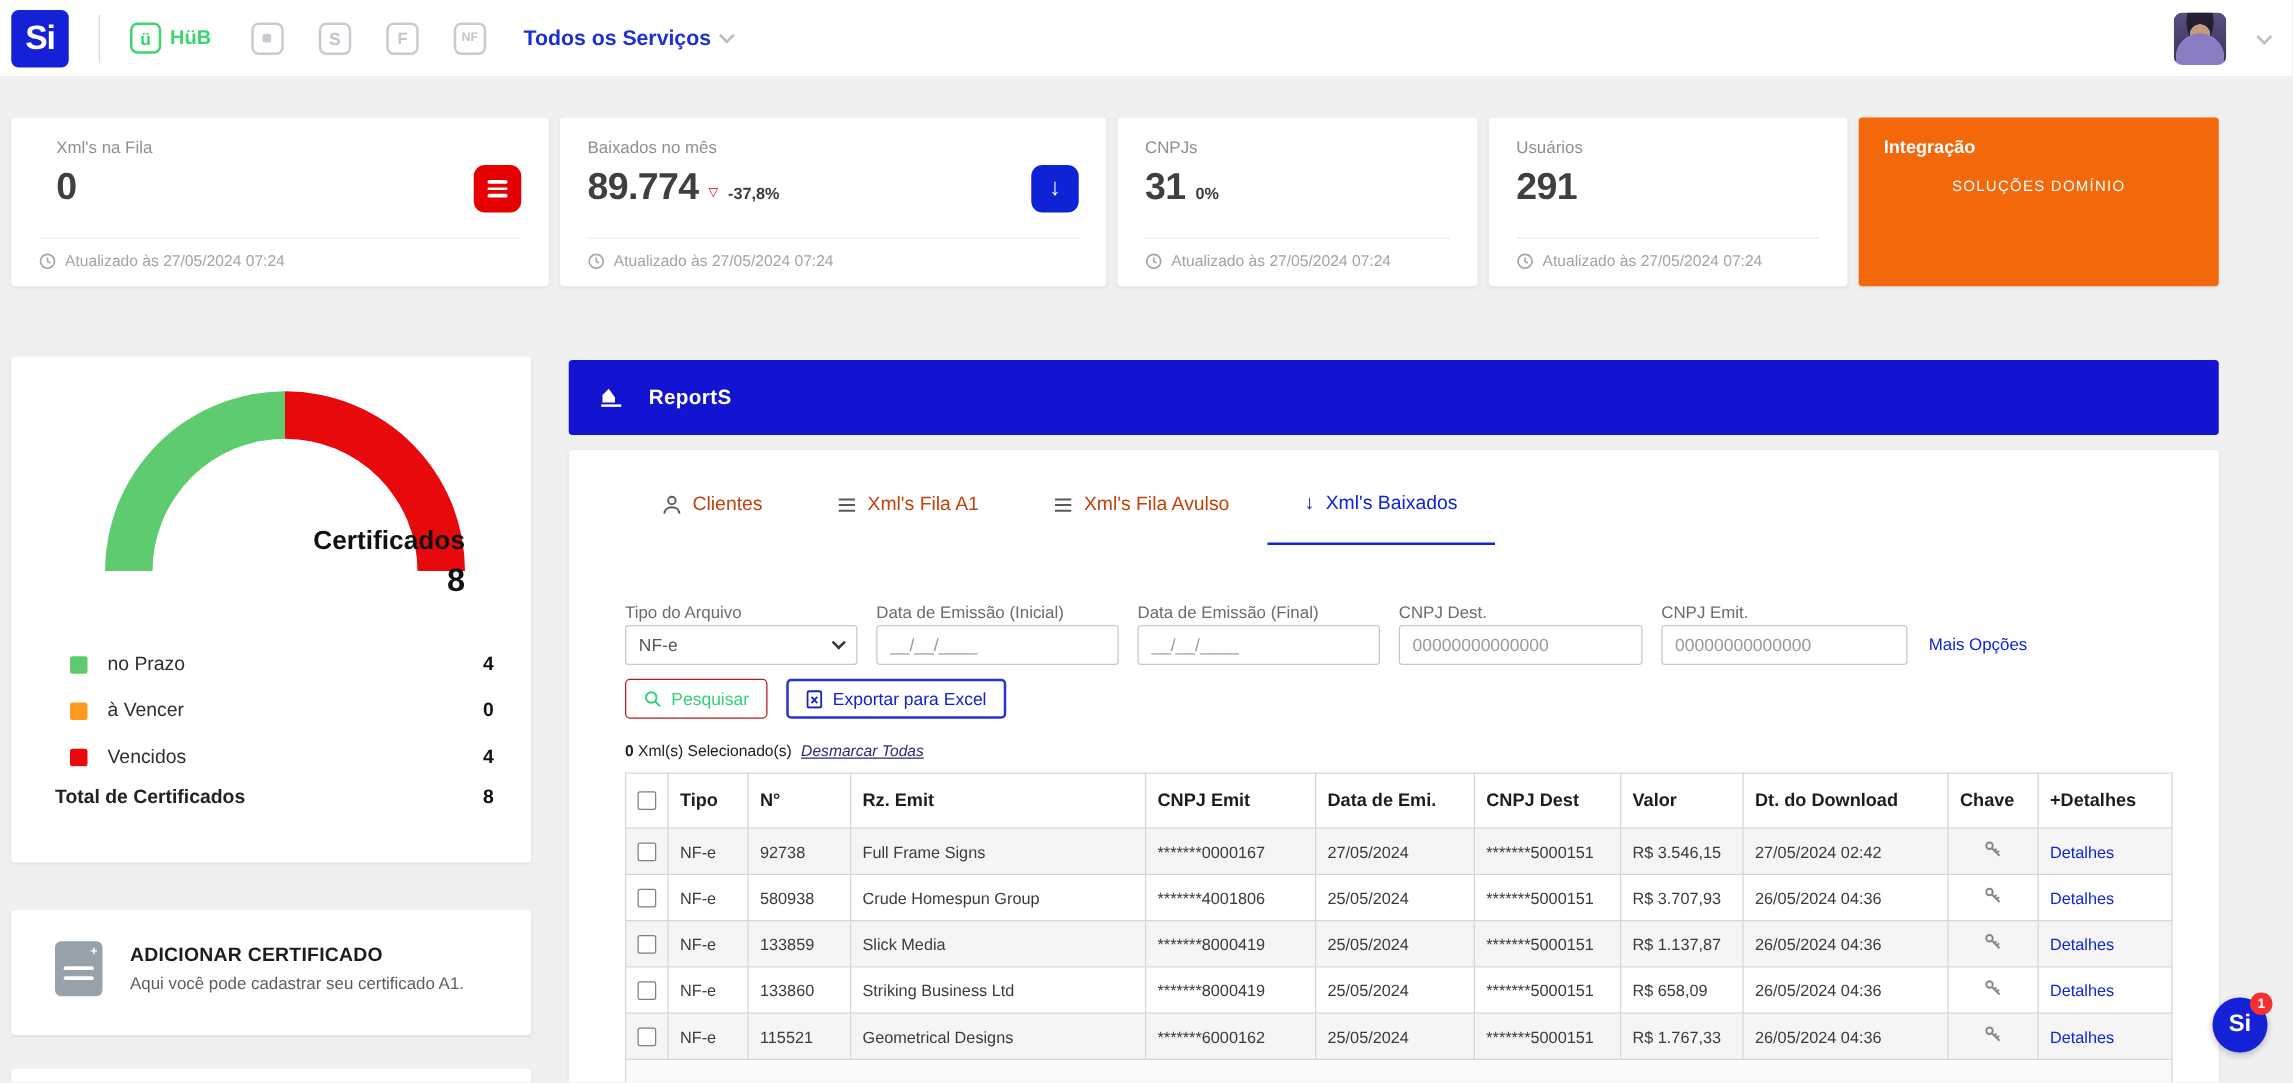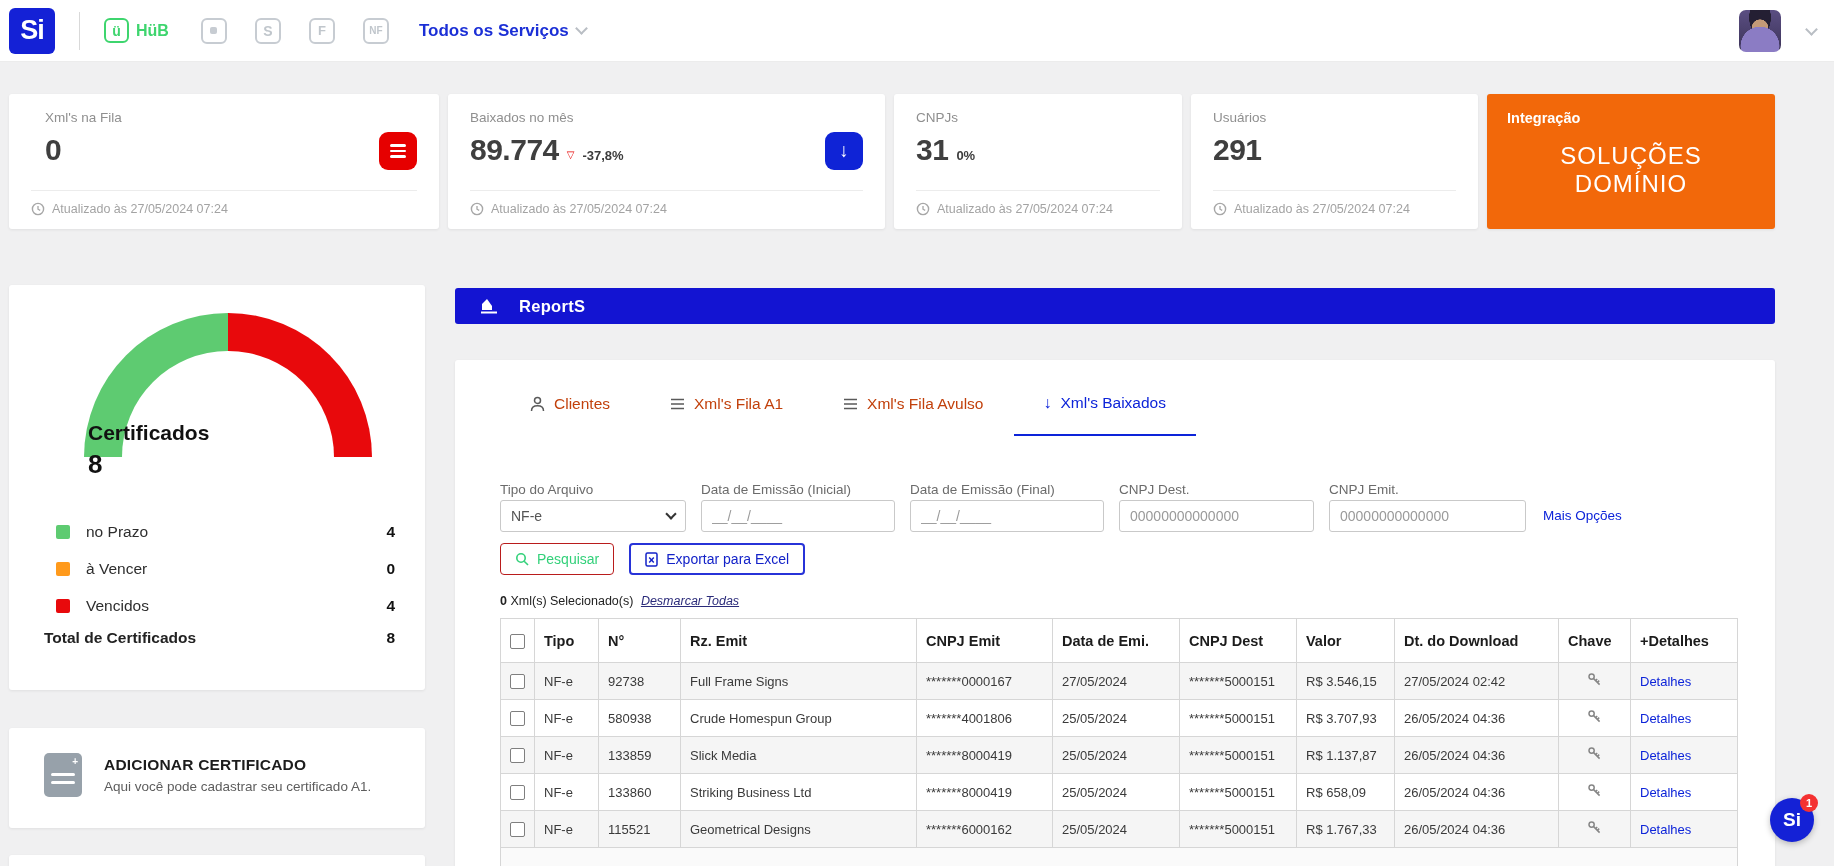--- a/index.html
+++ b/index.html
@@ -42,32 +42,32 @@
   .card-btn { position:absolute; right:22px; top:38px; width:38px; height:38px; border:none; border-radius:9px; cursor:pointer; display:flex; align-items:center; justify-content:center; }
   .card-btn.red { background:#e60000; flex-direction:column; gap:3px; }
   .card-btn.red i { display:block; width:16px; height:2.5px; background:#fff; border-radius:2px; }
   .card-btn.blue { background:#0f23d6; color:#fff; font-size:19px; font-weight:bold; }
   .card-sep { position:absolute; left:22px; right:22px; top:96px; height:1px; background:#ececec; }
   .card-foot { position:absolute; left:22px; top:108px; display:flex; align-items:center; gap:7px; color:#a3a3a3; font-size:12.5px; }
 
   .card.orange { width:288px; background:#f2680a; padding:16px 20px; }
   .integ-title { color:#fff; font-weight:bold; font-size:14.5px; }
   .integ-brand { margin-top:16px; text-align:center; color:#fff; }
-  .integ-line1 { font-size:24px; letter-spacing:1px; font-weight:400; }
+  .integ-line1 { font-size:12px; letter-spacing:1px; font-weight:400; }
   .integ-line2 { margin-top:8px; display:flex; align-items:center; justify-content:center; gap:7px; font-weight:bold; font-size:14.5px; letter-spacing:0.5px; }
   .integ-line2 sup { font-size:8px; }
 
   
   .panel { position:absolute; background:#fff; border-radius:3px; box-shadow:0 1px 3px rgba(0,0,0,.07); }
   .gauge-panel { left:9px; top:285px; width:416px; height:405px; }
   .gauge-wrap { position:absolute; left:75px; top:28px; width:288px; height:144px; }
   .gauge { width:288px; height:144px; border-radius:288px 288px 0 0;
     background:conic-gradient(from 270deg at 50% 100%, #5ecb71 0deg 90deg, #e8090c 90deg 180deg, transparent 180deg 360deg); }
   .gauge-hole { position:absolute; left:38px; bottom:0; width:212px; height:106px; border-radius:212px 212px 0 0; background:#fff; }
-  .gauge-labels { position:absolute; left:4px; right:0; top:108px; text-align:left; }
+  .gauge-labels { position:absolute; left:16px; right:0; top:108px; text-align:right; }
   .gauge-title { font-size:21px; font-weight:bold; color:#111; }
   .gauge-value { font-size:26px; font-weight:bold; color:#111; margin-top:4px; }
   .legend { position:absolute; left:47px; right:30px; top:228px; }
   .legend-row { display:flex; align-items:center; height:37px; }
   .legend-sq { width:14px; height:14px; border-radius:2px; margin-right:16px; }
   .legend-label { font-size:15.5px; color:#2e2e2e; flex:1; }
   .legend-val { font-size:15.5px; font-weight:bold; color:#111; }
   .total-row { position:absolute; left:35px; right:30px; top:344px; display:flex; }
   .total-label { font-size:15.5px; font-weight:bold; color:#222; flex:1; }
   .total-val { font-size:15.5px; font-weight:bold; color:#111; }
@@ -78,21 +78,21 @@
   .doc-icon i { position:absolute; left:7px; height:3px; background:#fff; border-radius:2px; }
   .doc-icon i:nth-child(1){ top:12px; width:18px; }
   .doc-icon i:nth-child(2){ top:20px; width:24px; }
   .doc-icon i:nth-child(3){ top:28px; width:24px; }
   .doc-icon .plus { position:absolute; top:3px; right:4px; color:#fff; font-size:10px; font-weight:bold; height:auto; background:none; }
   .addcert-title { font-size:15.5px; font-weight:bold; color:#1c1c1c; letter-spacing:0.2px; }
   .addcert-sub { font-size:13.5px; color:#5d5d5d; margin-top:5px; }
   .stub-panel { left:9px; top:855px; width:416px; height:40px; }
 
   
-  .reports-bar { position:absolute; left:455px; top:288px; width:1320px; height:36px; background:#1314d2; border-radius:3px; display:flex; align-items:center; color:#fff; }
+  .reports-bar { position:absolute; left:455px; top:288px; width:1320px; height:60px; background:#1314d2; border-radius:3px; display:flex; align-items:center; color:#fff; }
   .reports-bar svg { margin-left:24px; }
   .reports-title { font-size:16.5px; font-weight:bold; margin-left:18px; letter-spacing:0.3px; }
   .reports-panel { left:455px; top:360px; width:1320px; height:520px; }
 
   .tabs { position:absolute; left:45px; top:26px; display:flex; }
   .tab { display:flex; align-items:center; gap:9px; font-size:15.5px; color:#c2410c; padding:8px 30px 22px 30px; cursor:pointer; }
   .tab .ticon { color:#5a5a5a; display:flex; }
   .tab.active { color:#0d24d9; border-bottom:2.5px solid #0d24d9; }
   .tab.active .ticon { color:#0d24d9; }
   .tab-arrow { font-size:16px; }

